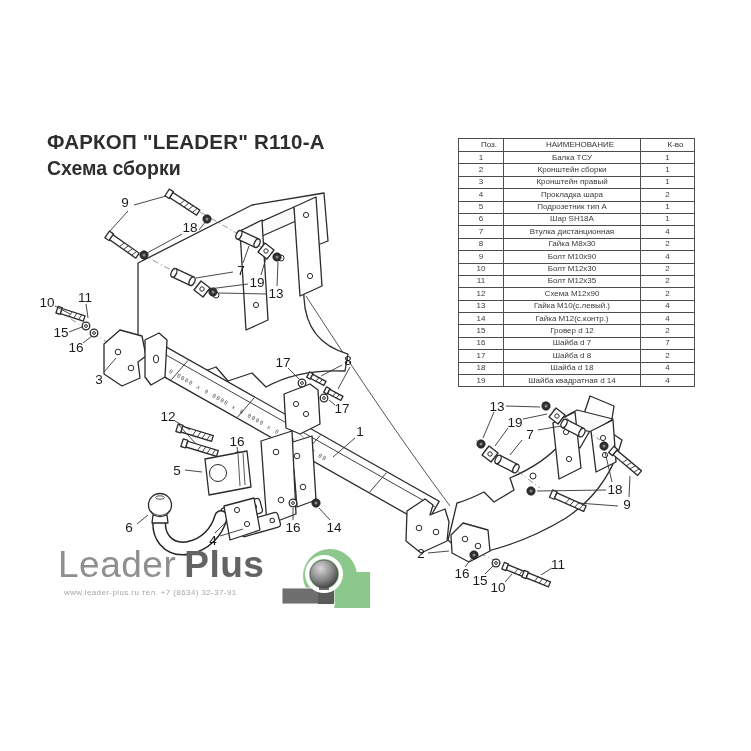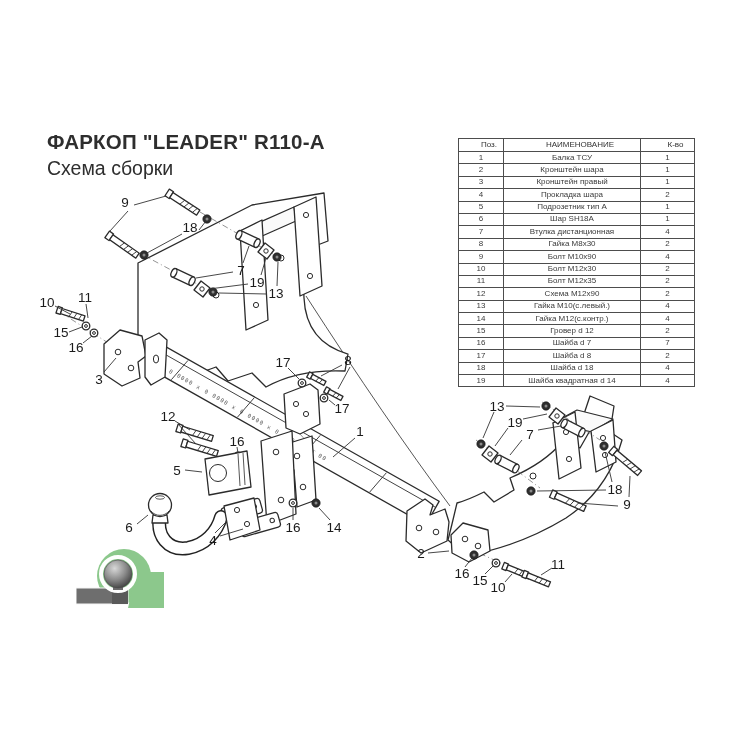--- a/index.html
+++ b/index.html
@@ -3,21 +3,21 @@
 <meta charset="utf-8">
 <style>
   html,body{margin:0;padding:0;}
   body{
     width:751px;height:751px;overflow:hidden;background:#ffffff;
     font-family:"Liberation Sans", sans-serif;position:relative;
   }
   
   .title-block{position:absolute;left:47px;top:130px;color:#2e2e2e;z-index:3;}
   .title-line1{font-size:20.5px;font-weight:600;letter-spacing:.2px;}
-  .title-line2{font-size:19.5px;font-weight:400;margin-top:3px;}
+  .title-line2{font-size:19.5px;font-weight:700;margin-top:3px;}
   
   .parts-table-wrap{position:absolute;left:458px;top:138px;z-index:3;}
   table.parts{border-collapse:collapse;table-layout:fixed;width:236px;}
   table.parts th, table.parts td{
     border:1px solid #4d4d4d;font-size:8px;font-weight:normal;color:#3a3a3a;
     padding:0 1px;height:11.4px;line-height:1.05;text-align:center;overflow:hidden;white-space:nowrap;
   }
   table.parts th{height:12px;color:#333;padding-left:17px;}
   .col-pos{width:45px;} .col-name{width:137px;} .col-qty{width:54px;}
   
@@ -397,21 +397,21 @@
       </tr>
     </thead>
     <tbody>
         <tr>
           <td>1</td>
           <td>Балка ТСУ</td>
           <td>1</td>
         </tr>
         <tr>
           <td>2</td>
-          <td>Кронштейн шара</td>
+          <td>Кронштейн сборки</td>
           <td>1</td>
         </tr>
         <tr>
           <td>3</td>
           <td>Кронштейн правый</td>
           <td>1</td>
         </tr>
         <tr>
           <td>4</td>
           <td>Прокладка шара</td>
@@ -490,20 +490,26 @@
         <tr>
           <td>19</td>
           <td>Шайба квадратная d 14</td>
           <td>4</td>
         </tr>
       </tbody>
   </table>
 </div>
 
 <div class="logo-block">
+  <div class="logo-text">
+    <div class="logo-words">
+      <span class="logo-word1">Leader</span><span class="logo-word2">Plus</span>
+    </div>
+    <div class="logo-contact">www.leader-plus.ru   тел. +7 (8634) 32-37-91</div>
+  </div>
   <svg class="logo-icon" width="88" height="72" viewBox="0 0 88 72">
     <defs>
       <radialGradient id="ballGrad" cx="38%" cy="30%" r="75%">
         <stop offset="0%" stop-color="#d8d8d8"></stop>
         <stop offset="55%" stop-color="#8a8a8a"></stop>
         <stop offset="100%" stop-color="#3f3f3f"></stop>
       </radialGradient>
     </defs>
     <circle cx="48" cy="28" r="27" fill="#8cc88c"></circle>
     <path d="M60,24 H88 V60 H52 Z" fill="#8cc88c"></path>

